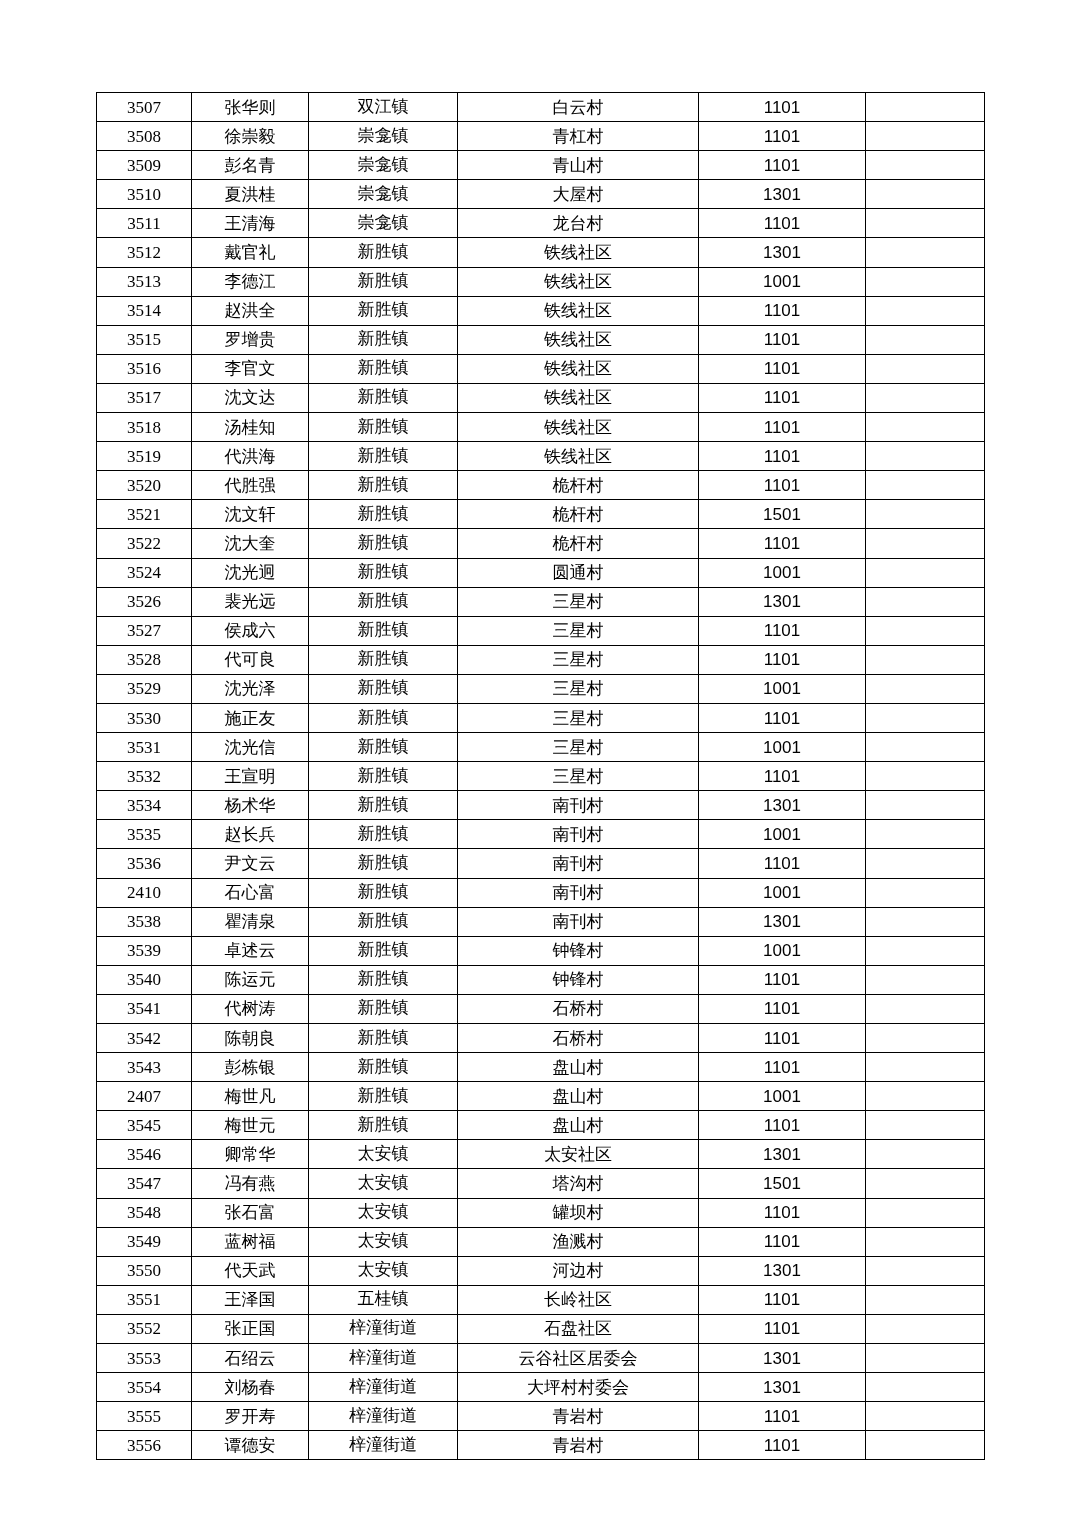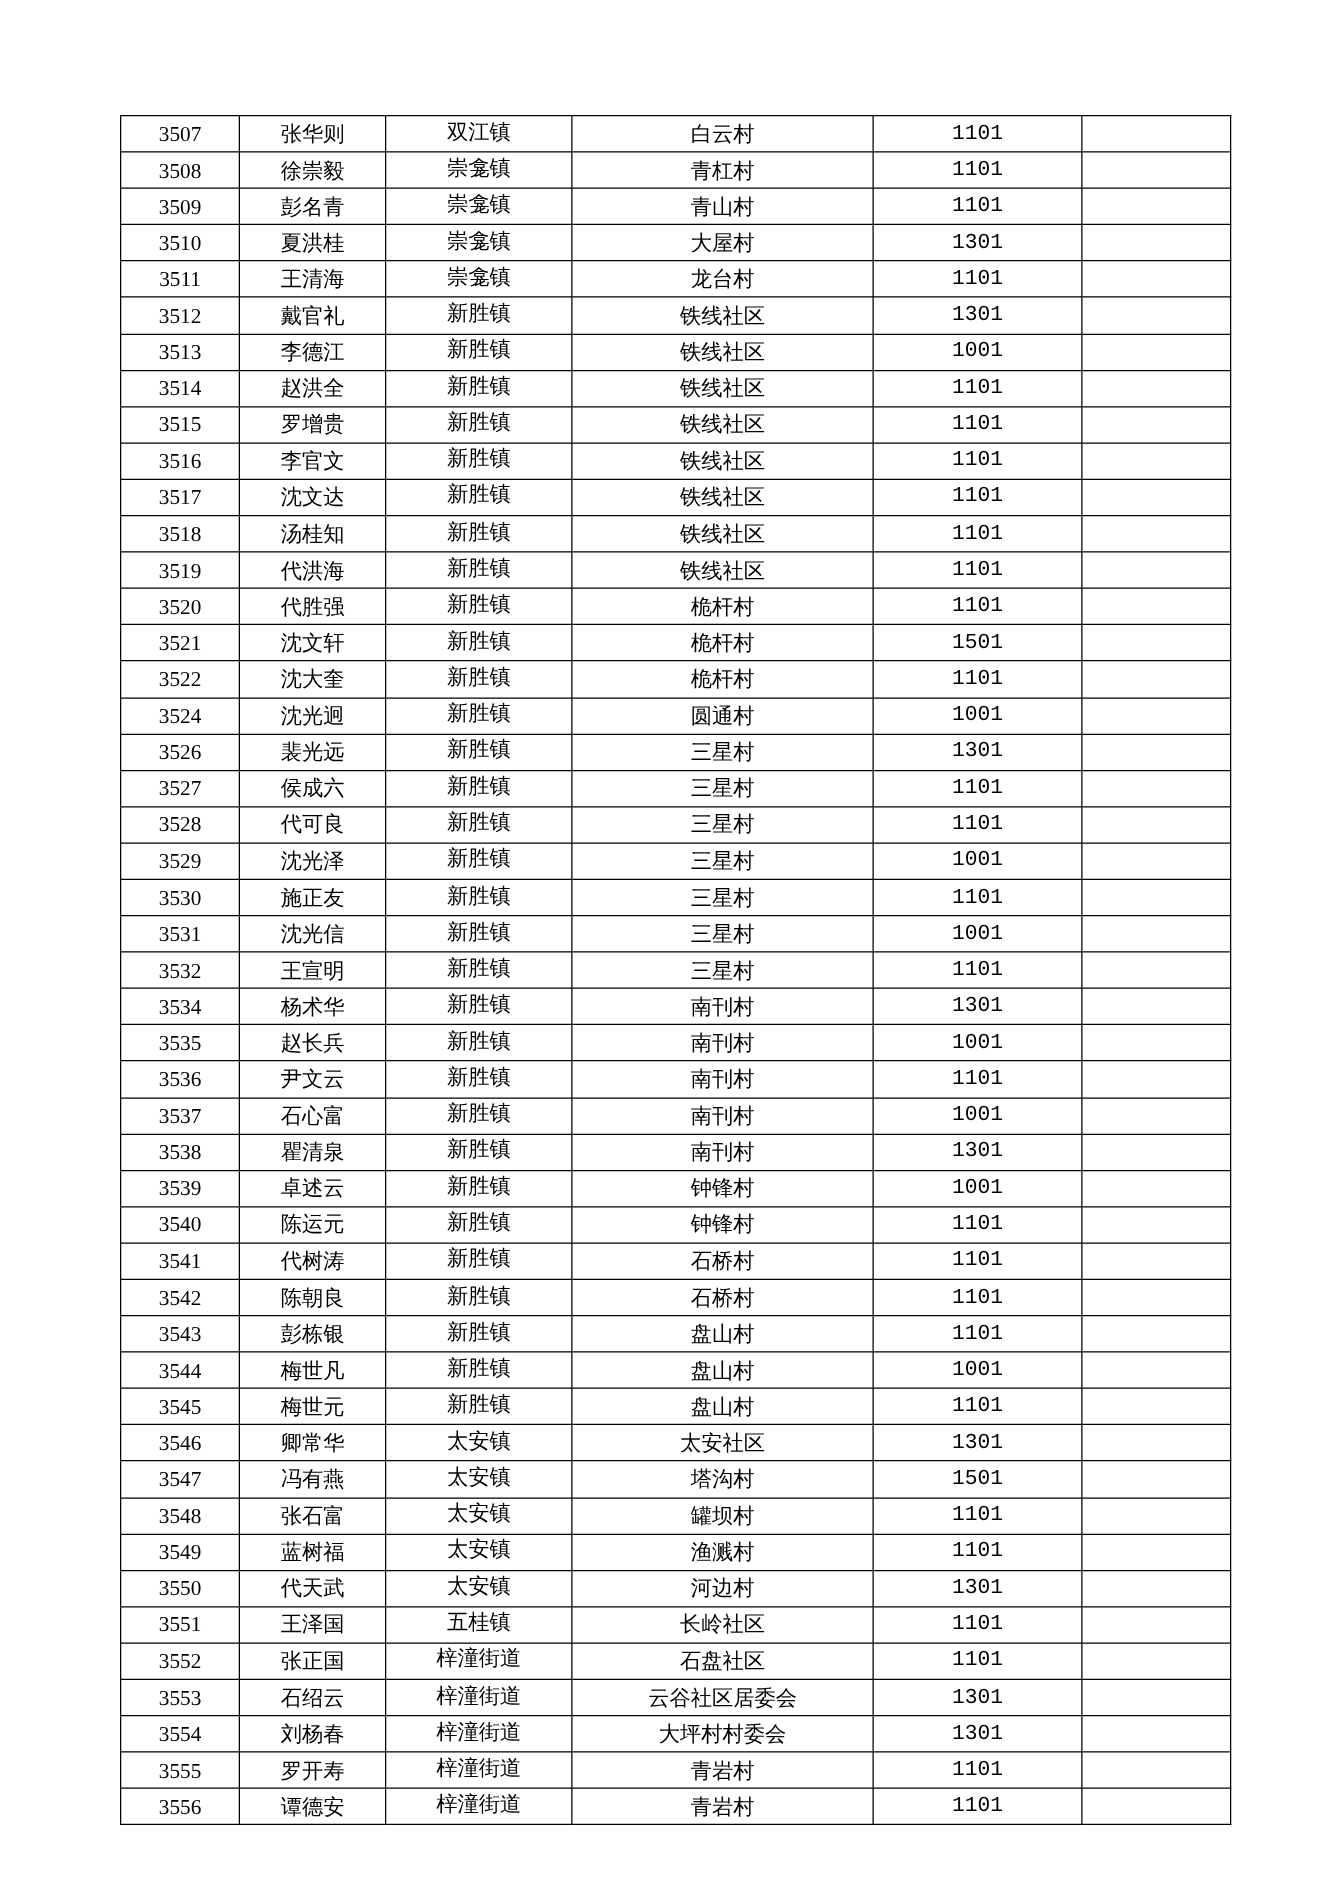--- a/index.html
+++ b/index.html
@@ -33,21 +33,21 @@
     vertical-align: middle;
     font-size: 17px;
     line-height: 1;
     white-space: nowrap;
     overflow: hidden;
   }
   td.col-id    { width: 94px;  font-family: "Liberation Serif", serif; margin-left: 36px; }
   td.col-name  { width: 116px; }
   td.col-town  { width: 148px; font-family: Liberation Mono, monospace; }
   td.col-vill  { width: 240px; }
-  td.col-code  { width: 166px; font-family: Liberation Mono, monospace; }
+  td.col-code  { width: 166px; font-family: Liberation Sans, sans-serif; }
   td.col-blank { width: 118px; }
 </style>
 </head>
 <body>
 
 <div class="page">
   <table class="data-table">
     <tbody>
         <tr>
           <td class="col-id">3507</td>
@@ -259,21 +259,21 @@
         </tr>
         <tr>
           <td class="col-id">3536</td>
           <td class="col-name">尹文云</td>
           <td class="col-town">新胜镇</td>
           <td class="col-vill">南刊村</td>
           <td class="col-code">1101</td>
           <td class="col-blank"></td>
         </tr>
         <tr>
-          <td class="col-id">3537</td>
+          <td class="col-id">2410</td>
           <td class="col-name">石心富</td>
           <td class="col-town">新胜镇</td>
           <td class="col-vill">南刊村</td>
           <td class="col-code">1001</td>
           <td class="col-blank"></td>
         </tr>
         <tr>
           <td class="col-id">3538</td>
           <td class="col-name">瞿清泉</td>
           <td class="col-town">新胜镇</td>
@@ -315,21 +315,21 @@
         </tr>
         <tr>
           <td class="col-id">3543</td>
           <td class="col-name">彭栋银</td>
           <td class="col-town">新胜镇</td>
           <td class="col-vill">盘山村</td>
           <td class="col-code">1101</td>
           <td class="col-blank"></td>
         </tr>
         <tr>
-          <td class="col-id">3544</td>
+          <td class="col-id">2407</td>
           <td class="col-name">梅世凡</td>
           <td class="col-town">新胜镇</td>
           <td class="col-vill">盘山村</td>
           <td class="col-code">1001</td>
           <td class="col-blank"></td>
         </tr>
         <tr>
           <td class="col-id">3545</td>
           <td class="col-name">梅世元</td>
           <td class="col-town">新胜镇</td>

